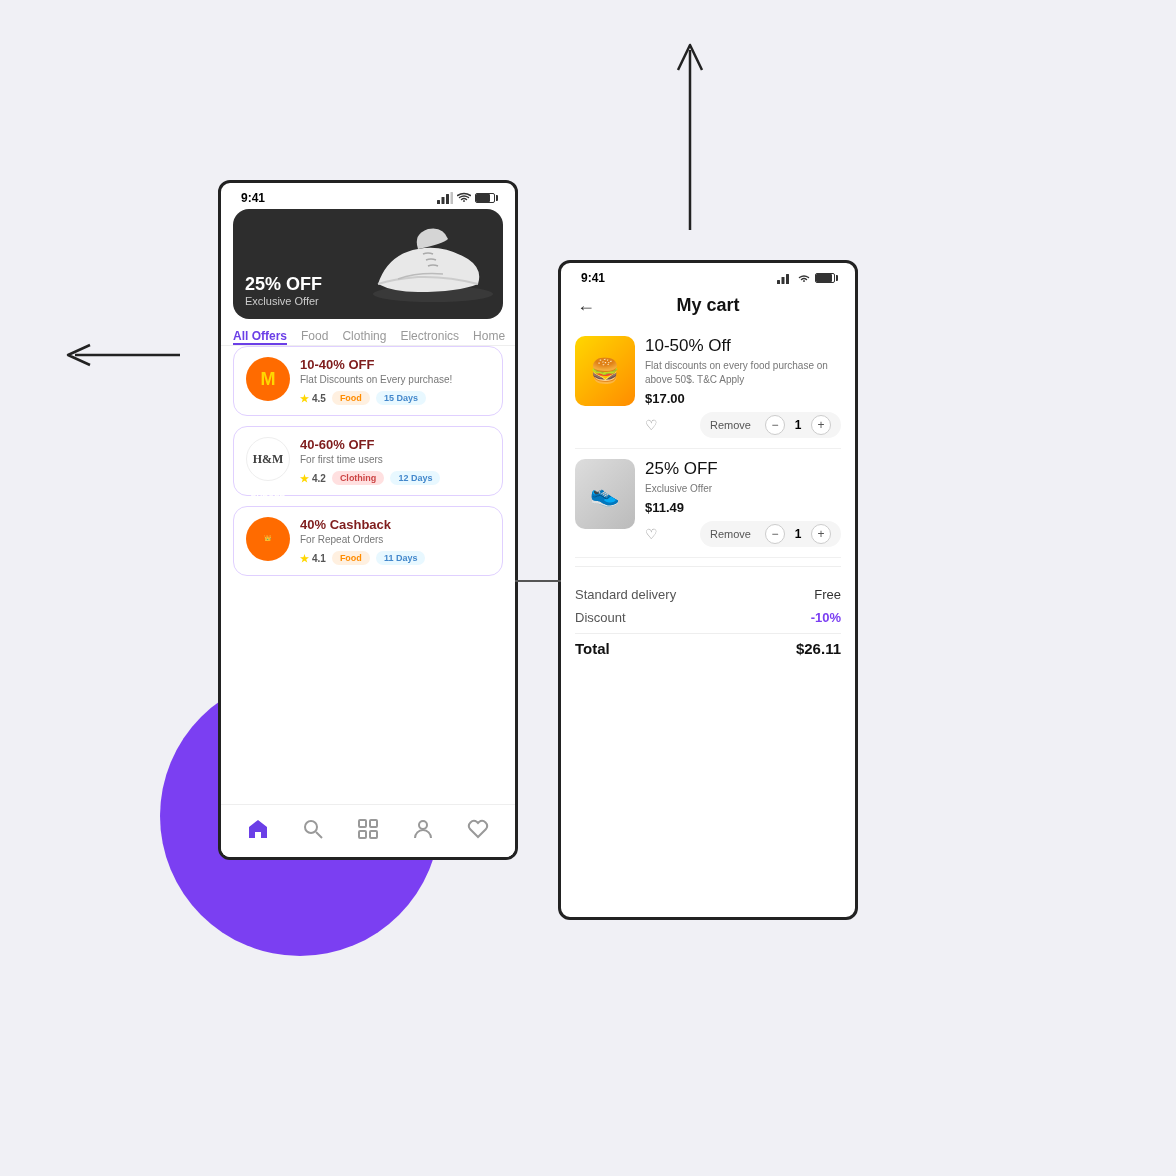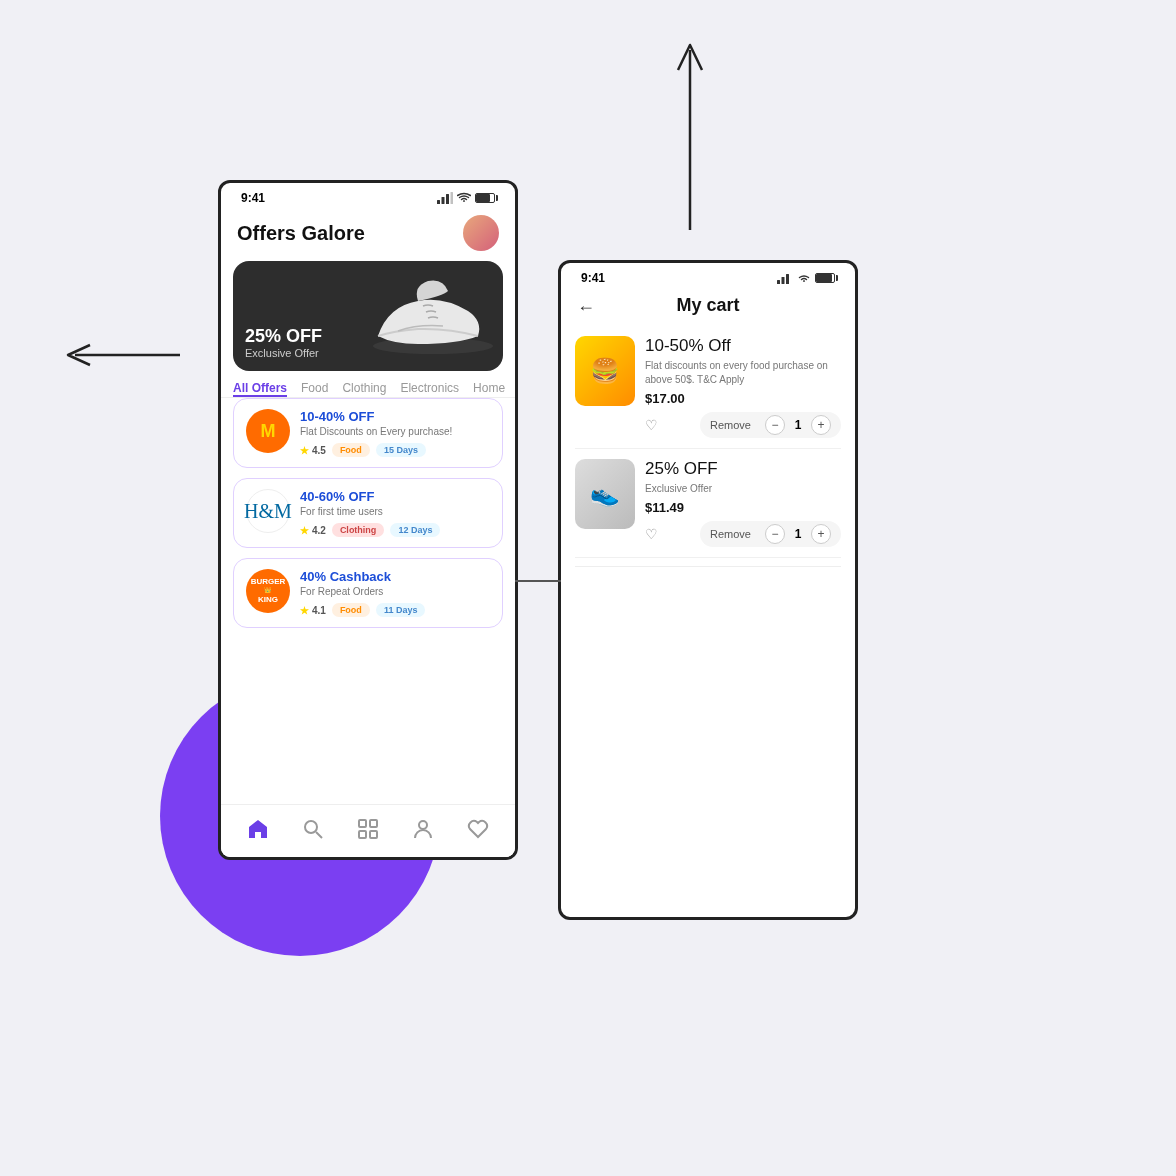--- a/index.html
+++ b/index.html
@@ -230,39 +230,39 @@
       font-size: 18px;
       flex-shrink: 0;
     }
     .logo-mcdonalds {
       background: #FF6B00;
       color: #FFD700;
     }
     .logo-hm {
       background: white;
       border: 1.5px solid #eee;
-      color: #0369a1;
+      color: #404040;
       font-family: serif;
-      font-size: 20px;
-      font-weight: 400;
+      font-size: 12px;
+      font-weight: 700;
     }
     .logo-bk {
       background: #FF6B00;
       color: white;
       font-size: 9px;
       font-weight: 900;
       text-align: center;
       line-height: 1.2;
       flex-direction: column;
     }
     .offer-info { flex: 1; }
     .offer-title {
       font-size: 13px;
       font-weight: 700;
-      color: #1d4ed8;
+      color: #7f1d1d;
       margin-bottom: 2px;
     }
     .offer-desc {
       font-size: 10px;
       color: #777;
       margin-bottom: 6px;
     }
     .offer-tags {
       display: flex;
       align-items: center;
@@ -503,26 +503,20 @@
         <path d="M4.5 7.5 Q7 5.5 9.5 7.5" fill="none" stroke="#333" stroke-width="1.5" stroke-linecap="round"></path>
         <path d="M2.5 5.5 Q7 2.5 11.5 5.5" fill="none" stroke="#333" stroke-width="1.5" stroke-linecap="round"></path>
         <path d="M0.5 3.5 Q7 -0.5 13.5 3.5" fill="none" stroke="#333" stroke-width="1.5" stroke-linecap="round"></path>
       </svg>
       <div class="battery-icon">
         <div class="battery-fill"></div>
       </div>
     </div>
   </div>
 
-  <div class="phone-header">
-    <span class="phone-title">Offers Galore</span>
-    <div class="avatar-circle">
-      <div class="avatar-inner"></div>
-    </div>
-  </div>
 
   <div class="banner">
     <svg class="shoe-svg" width="140" height="100" viewBox="0 0 140 100">
 
       <ellipse cx="75" cy="80" rx="60" ry="8" fill="#555" opacity="0.3"></ellipse>
       <path d="M20 70 Q30 40 60 35 Q85 30 110 45 Q125 55 120 70 Q100 78 60 78 Q35 78 20 70Z" fill="#e8e8e8"></path>
       <path d="M60 35 Q55 20 70 15 Q85 12 90 25 Q85 30 60 35Z" fill="#d5d5d5"></path>
       <path d="M20 70 Q35 65 60 63 Q90 62 120 70" fill="none" stroke="#ccc" stroke-width="2"></path>
       <path d="M40 65 Q60 58 85 60" fill="none" stroke="#bbb" stroke-width="1.5"></path>
 
@@ -573,21 +567,21 @@
             <span class="star">★</span>
             <span>4.2</span>
           </div>
           <span class="tag tag-clothing">Clothing</span>
           <span class="tag tag-days">12 Days</span>
         </div>
       </div>
     </div>
 
     <div class="offer-card">
-      <div class="offer-logo logo-bk" style="display:flex;align-items:center;justify-content:center;font-size:8px;font-weight:900;line-height:1.3;">
+      <div class="offer-logo logo-bk" style="display:flex;align-items:center;justify-content:center;font-size:8px;font-weight:900;line-height:1.3;gap:32px;">
         <span>BURGER</span>
         <span style="font-size:6px;">👑</span>
         <span>KING</span>
       </div>
       <div class="offer-info">
         <div class="offer-title">40% Cashback</div>
         <div class="offer-desc">For Repeat Orders</div>
         <div class="offer-tags">
           <div class="tag-rating">
             <span class="star">★</span>
@@ -702,15 +696,30 @@
           </div>
         </div>
       </div>
     </div>
   </div>
 
   
   <div class="divider" style="margin:8px 14px;"></div>
 
   
+  <div class="cart-summary">
+    <div class="summary-row">
+      <span class="summary-label">Standard delivery</span>
+      <span class="summary-value free">Free</span>
+    </div>
+    <div class="summary-row">
+      <span class="summary-label">Discount</span>
+      <span class="summary-value discount">-10%</span>
+    </div>
+    <div class="divider"></div>
+    <div class="summary-row">
+      <span class="summary-label total">Total</span>
+      <span class="summary-value total">$26.11</span>
+    </div>
+  </div>
 
   
 </div>
 
 </body></html>

